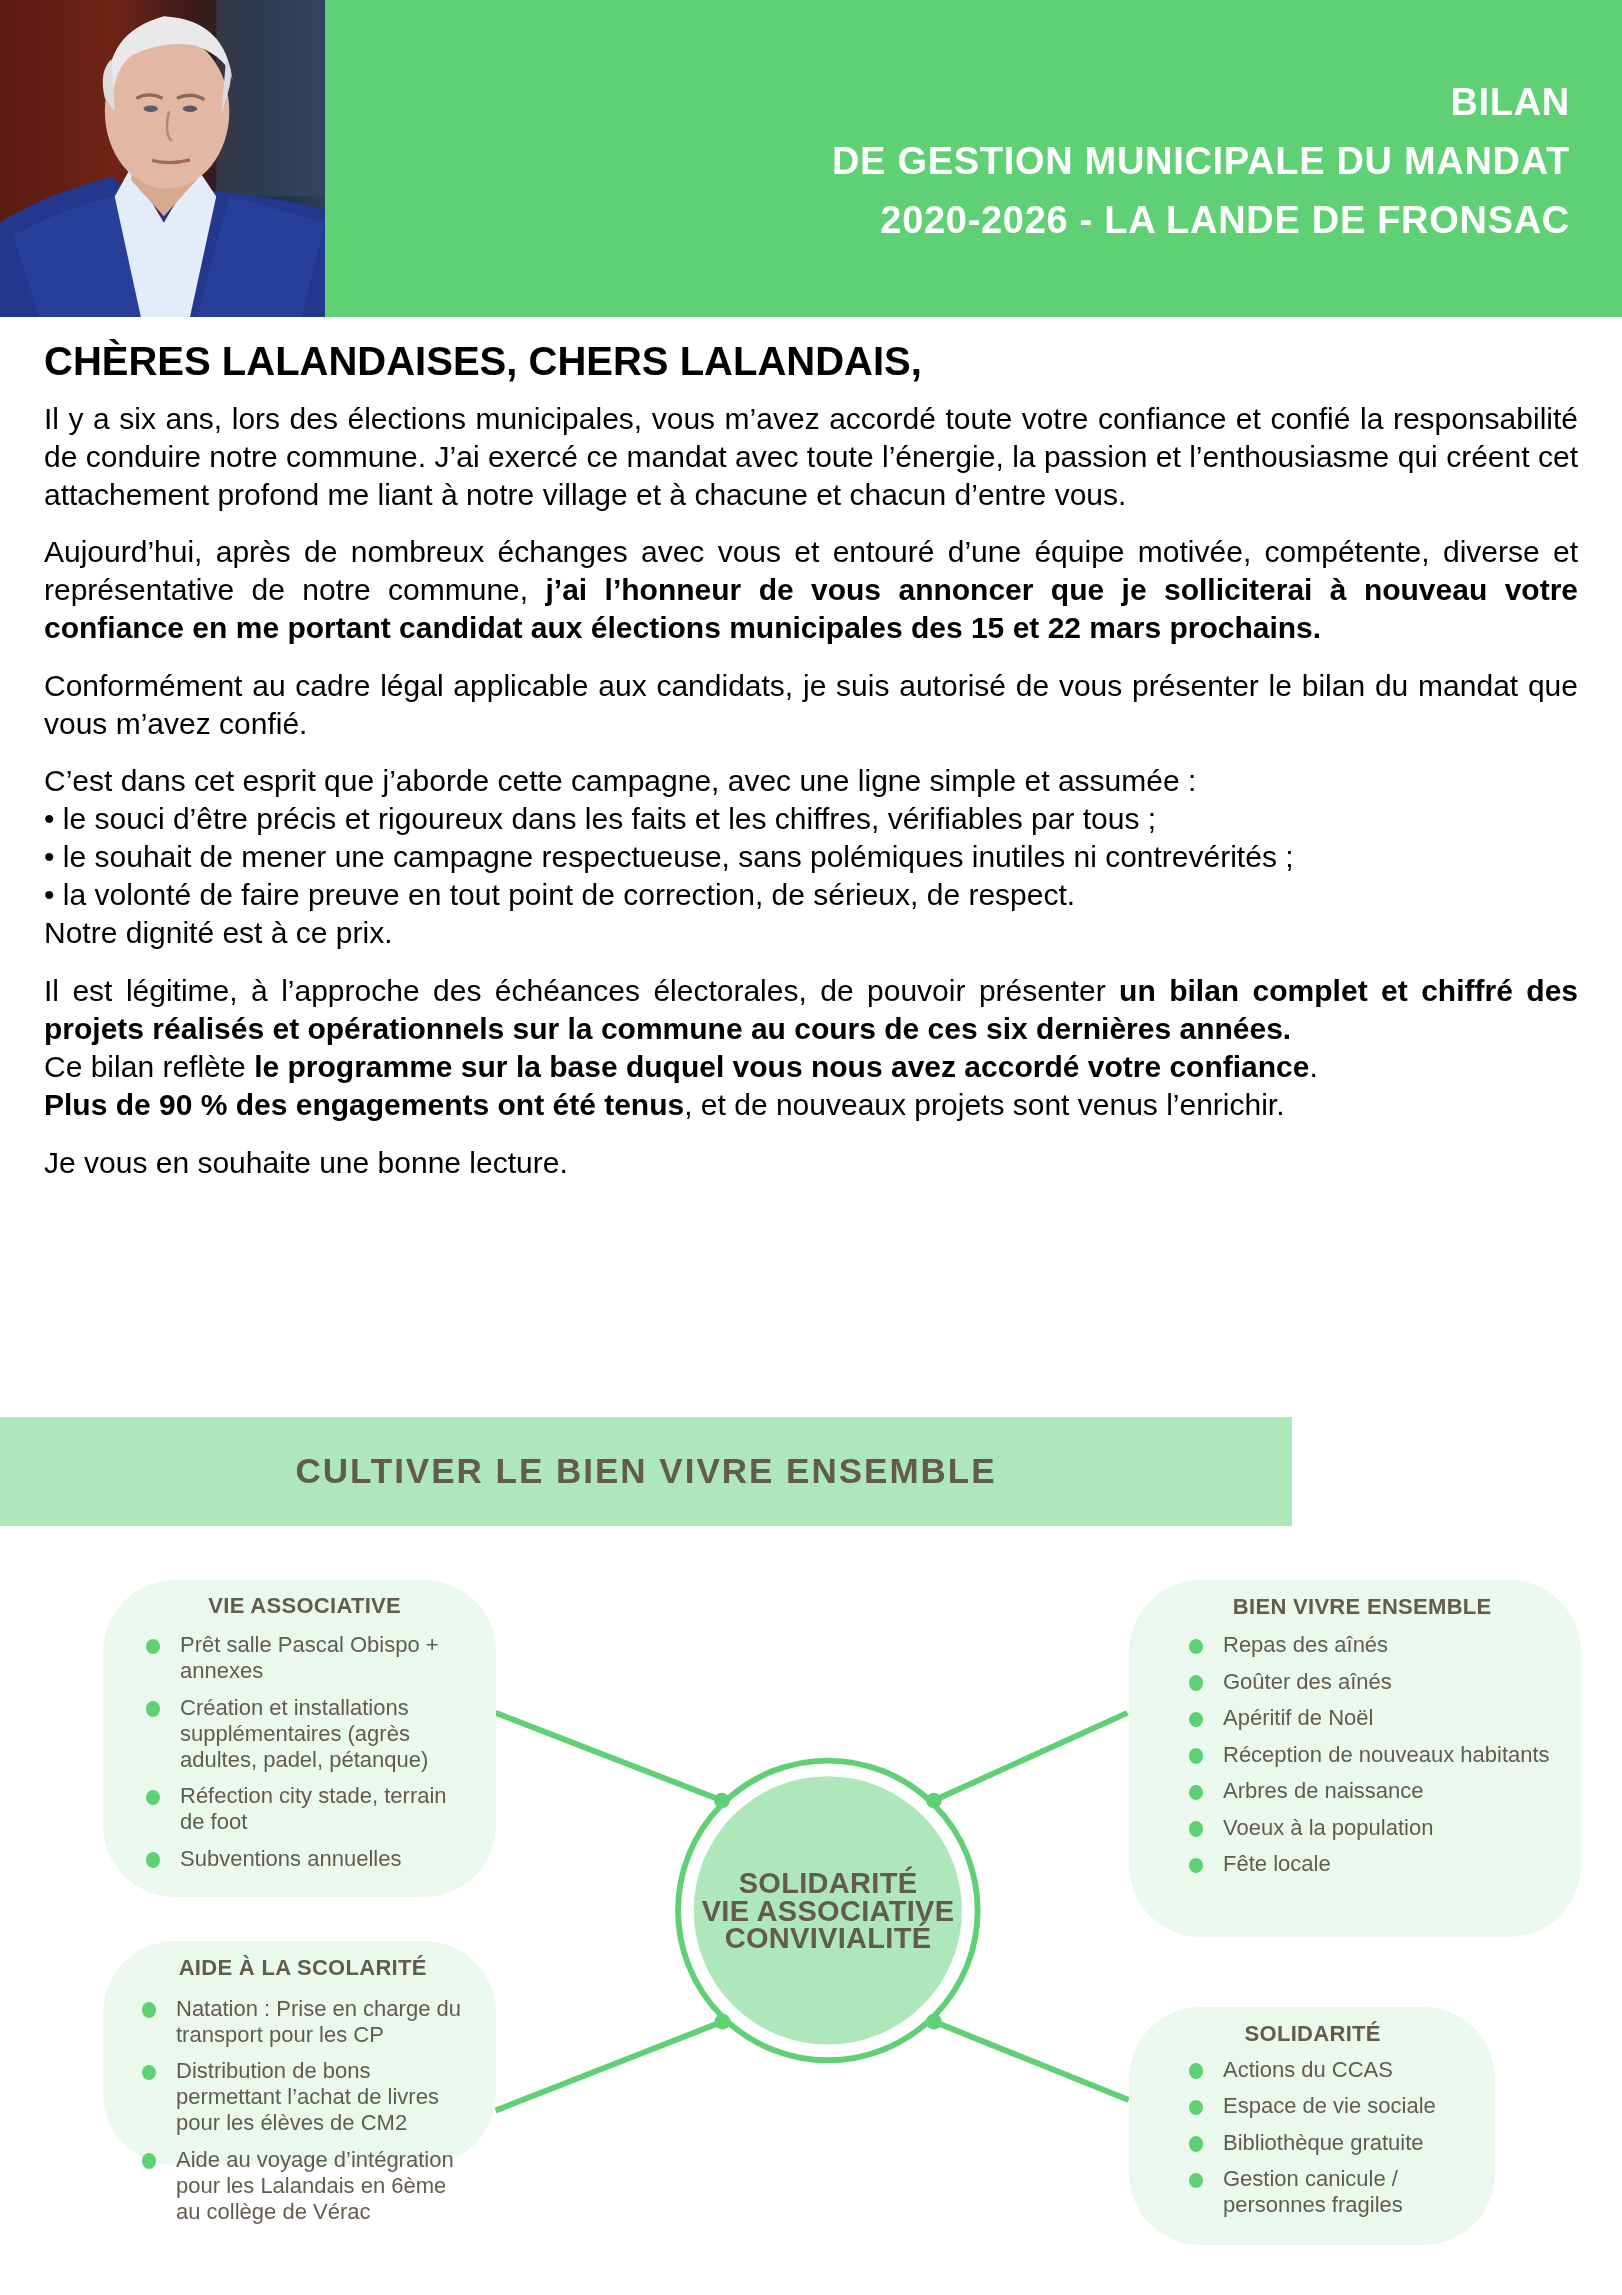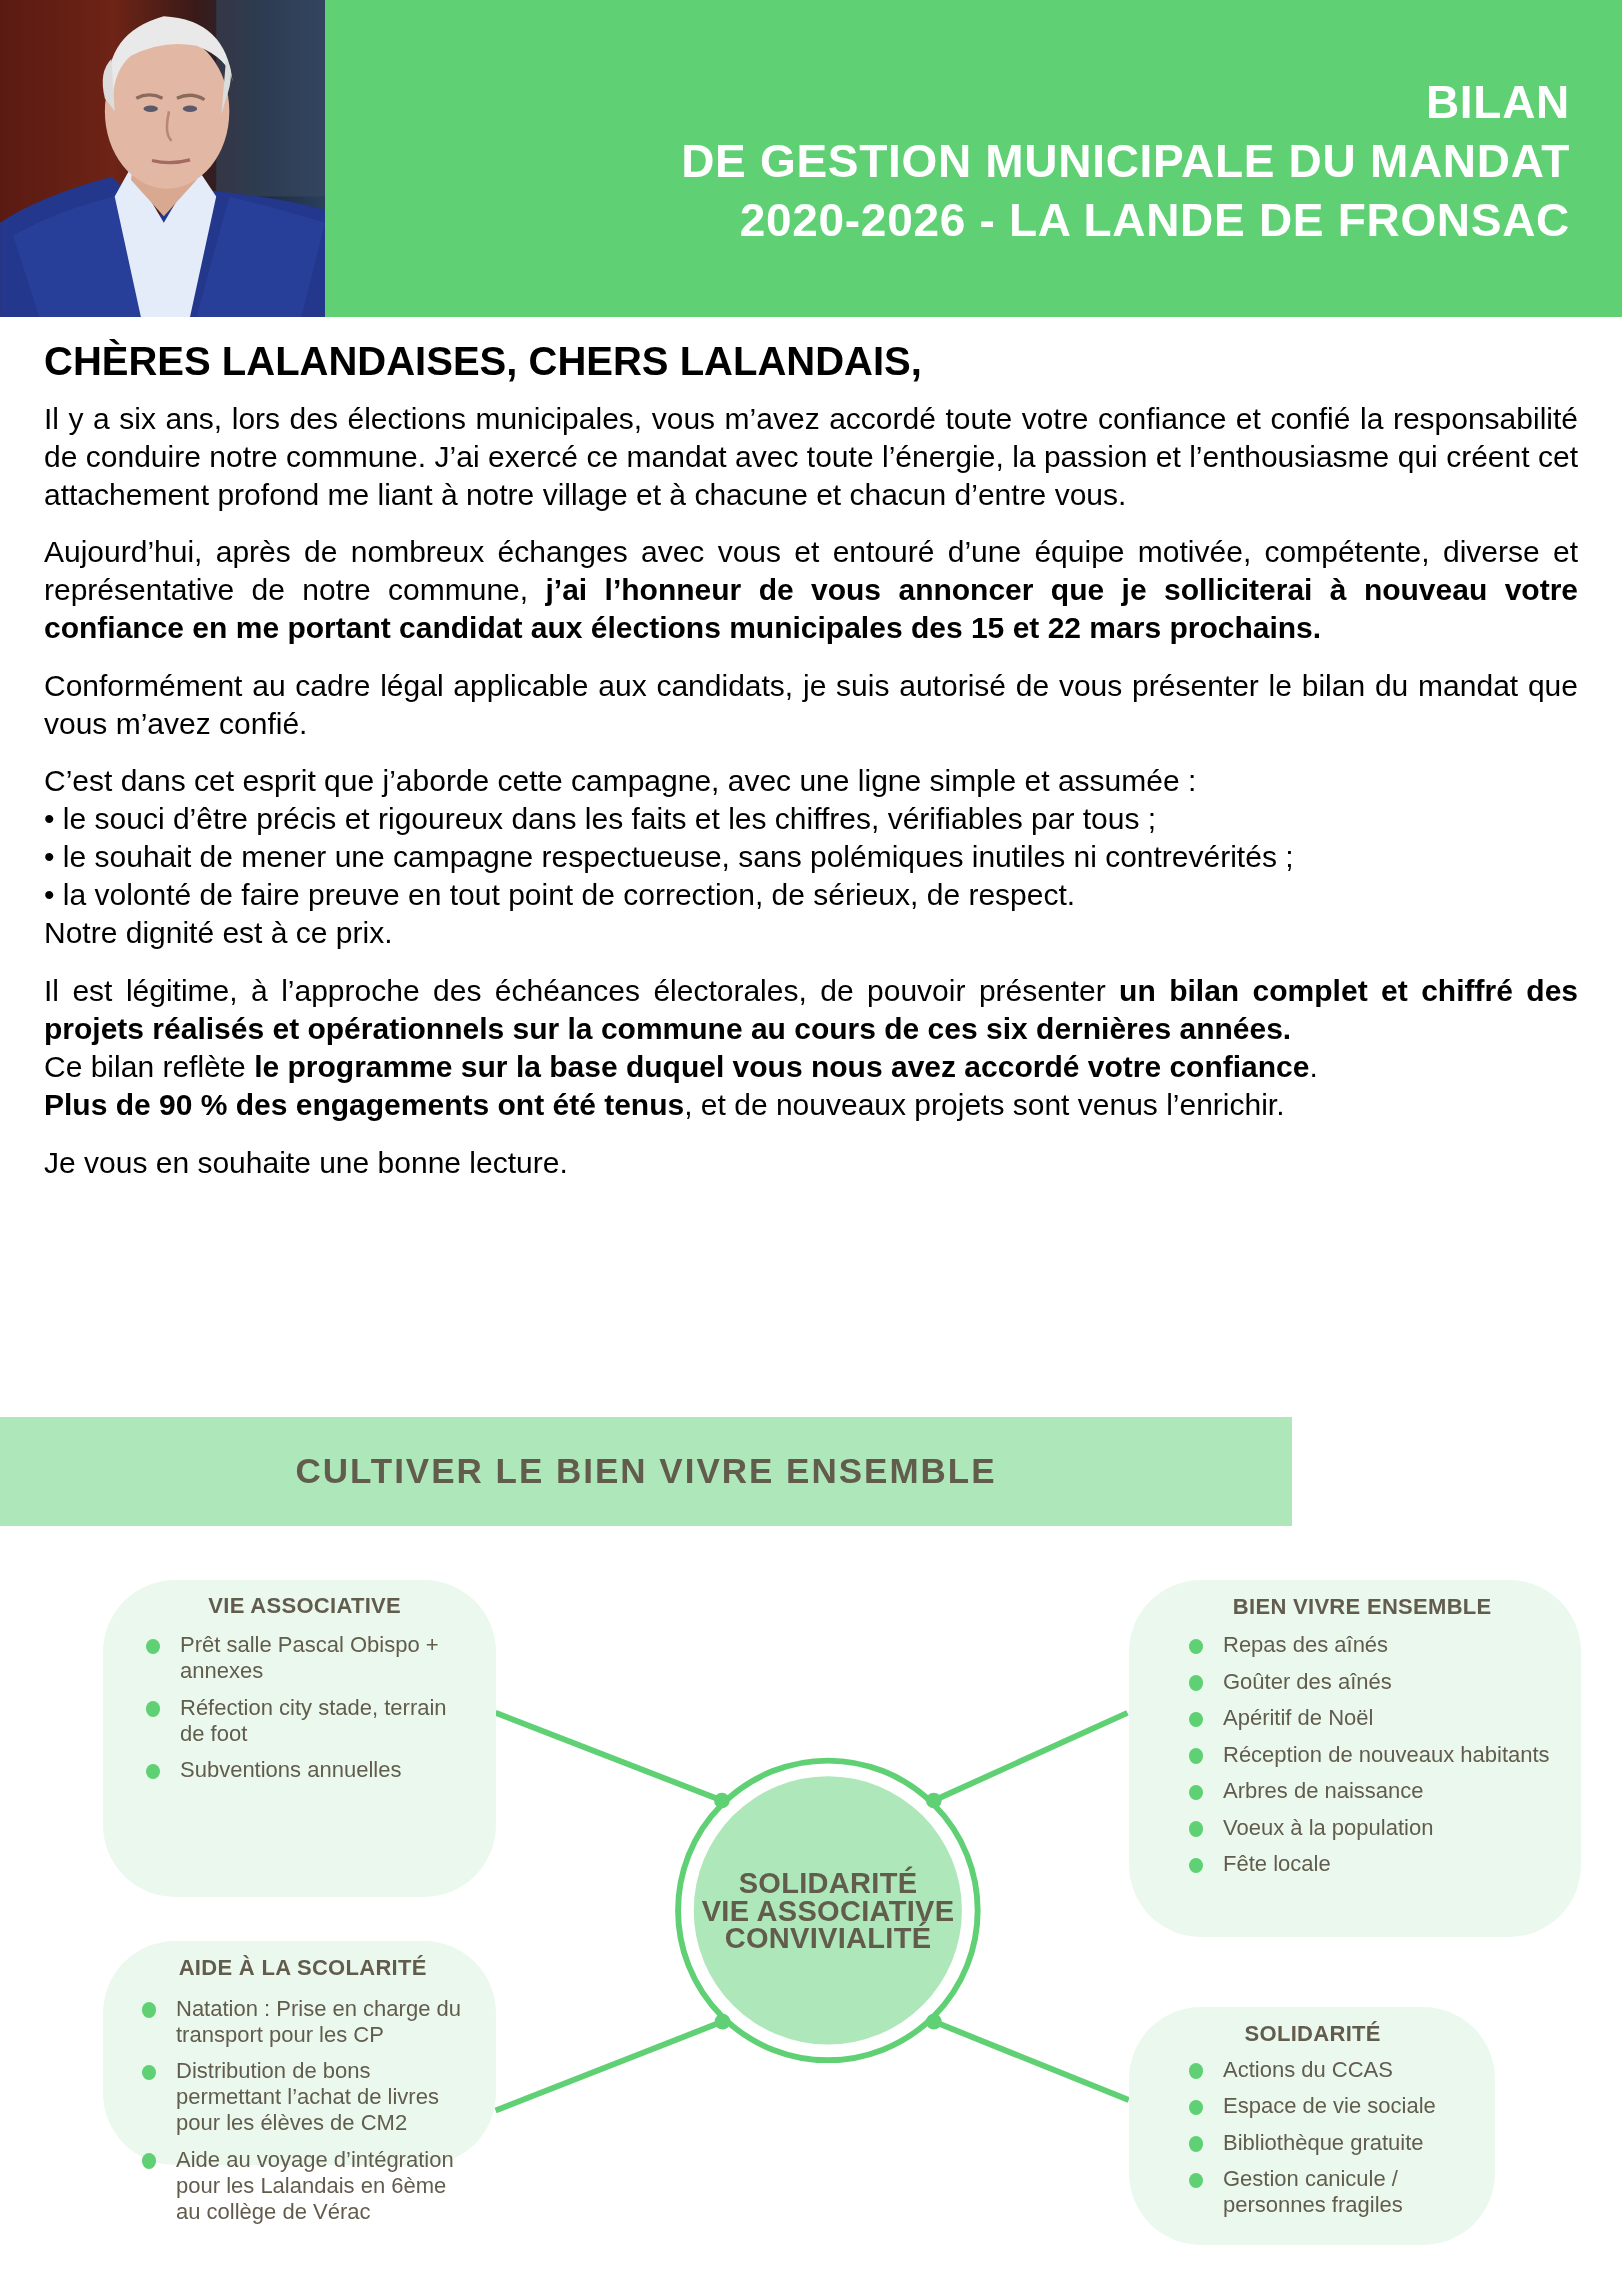--- a/index.html
+++ b/index.html
@@ -5,21 +5,21 @@
     * { margin: 0; padding: 0; box-sizing: border-box; }
     html, body { width: 1623px; height: 2295px; background: #ffffff; overflow: hidden; }
     body { position: relative; font-family: "Liberation Sans", "DejaVu Sans", sans-serif; color: #000; }
 
     
     .header { position: absolute; left: 0; top: 0; width: 1623px; height: 317px; background: #5fd174; }
     .photo { position: absolute; left: 0; top: 0; width: 325px; height: 317px; overflow: hidden;
       background: linear-gradient(90deg, #5a1a12 0%, #6e2416 35%, #3a1a18 60%, #1d2a3c 80%, #2b3f5c 100%); }
     .photo svg { position: absolute; left: 0; top: 0; }
     .title { position: absolute; right: 53px; top: 73px; text-align: right; color: #ffffff;
-      font-family: "Liberation Sans", sans-serif; font-weight: 700; font-size: 46px; line-height: 59px;
+      font-family: "Liberation Sans", sans-serif; font-weight: 700; font-size: 38px; line-height: 59px;
       letter-spacing: 0.7px; }
     .title div { white-space: nowrap; }
 
     
     .letter { position: absolute; left: 44px; top: 342px; width: 1534px; font-size: 30px; line-height: 38px; color: #000; }
     .letter .salutation { font-weight: 700; font-size: 40px; margin-bottom: 19.6px; }
     .letter p { text-align: justify; margin-bottom: 19.6px; }
     .letter p.tight { margin-bottom: 0; }
     .letter b { font-weight: 700; }
     .letter .line { display: block; }
@@ -137,20 +137,21 @@
 <div class="center-text">
   <div>SOLIDARITÉ</div>
   <div>VIE ASSOCIATIVE</div>
   <div>CONVIVIALITÉ</div>
 </div>
 
 <div class="card card-vie">
   <div class="card-title">VIE ASSOCIATIVE</div>
   <ul>
     <li><span class="dot"></span><span>Prêt salle Pascal Obispo + annexes</span></li>
+    <li><span class="dot"></span><span>Création et installations supplémentaires (agrès adultes, padel, pétanque)</span></li>
     <li><span class="dot"></span><span>Réfection city stade, terrain de foot</span></li>
     <li><span class="dot"></span><span>Subventions annuelles</span></li>
   </ul>
 </div>
 
 <div class="card card-scol">
   <div class="card-title">AIDE À LA SCOLARITÉ</div>
   <ul>
     <li><span class="dot"></span><span>Natation : Prise en charge du transport pour les CP</span></li>
     <li><span class="dot"></span><span>Distribution de bons permettant l’achat de livres pour les élèves de CM2</span></li>

